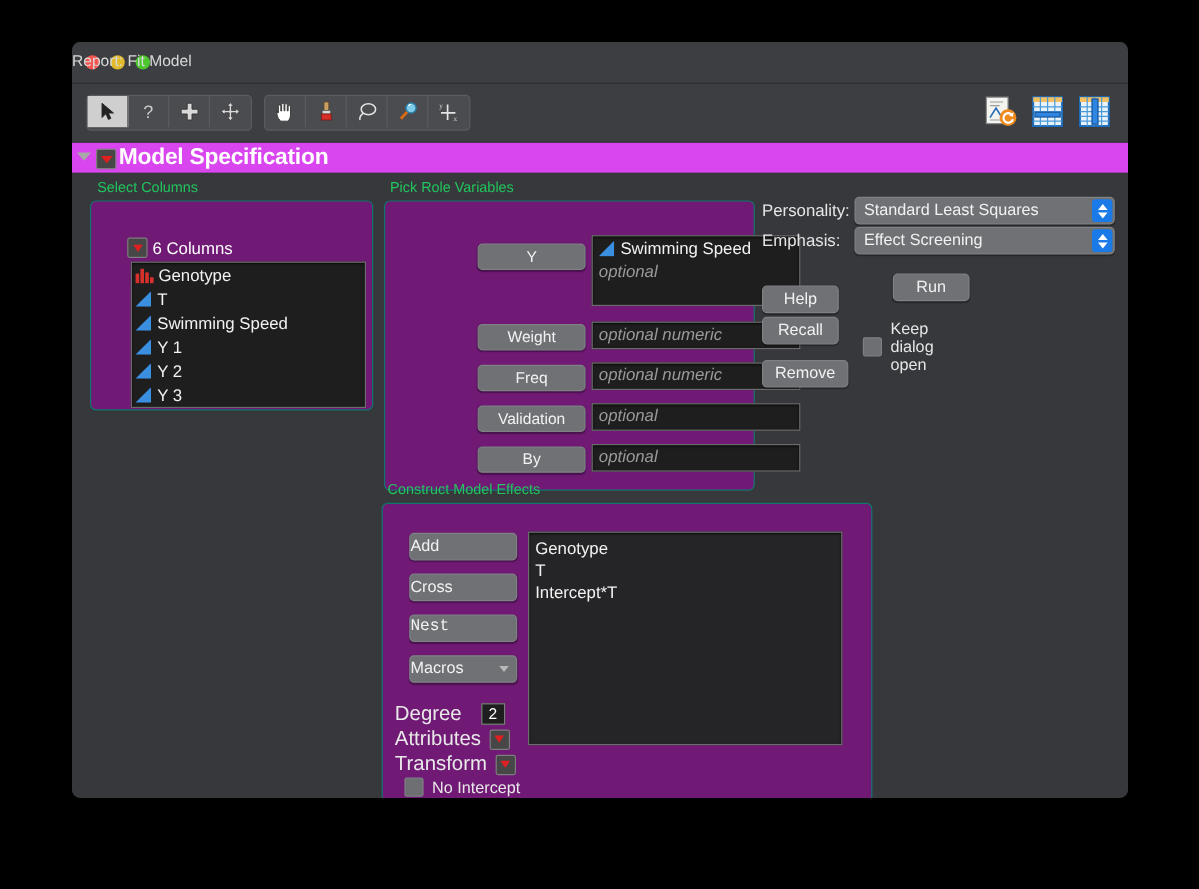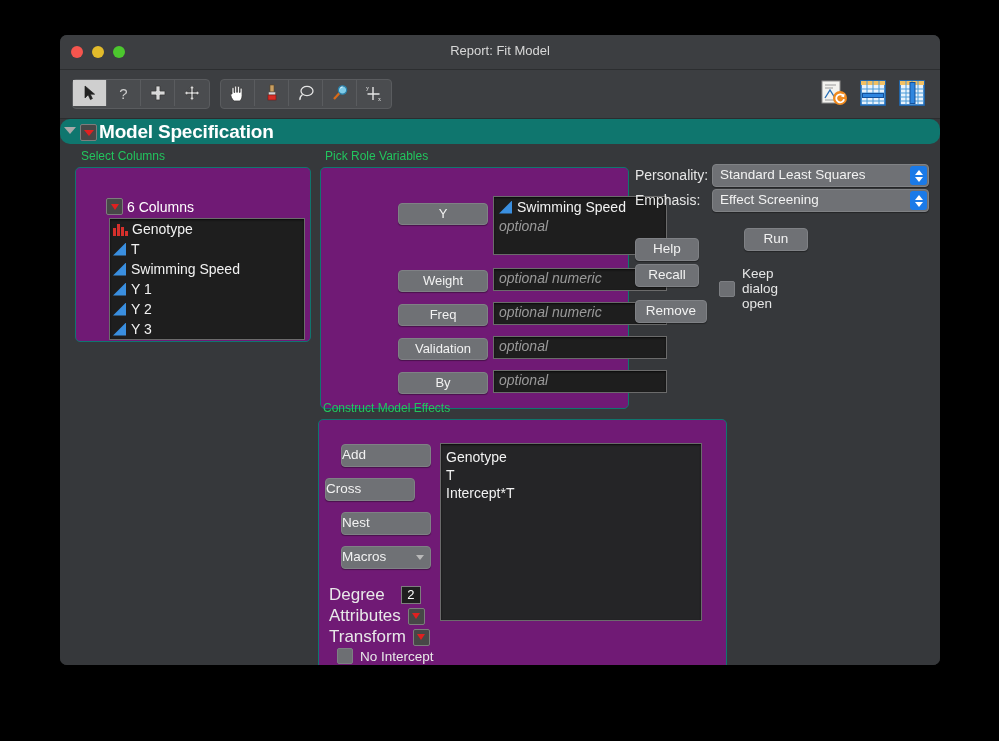--- a/index.html
+++ b/index.html
@@ -37,21 +37,21 @@
     top: 11px;
     width: 12px; height: 12px;
     border-radius: 50%;
   }
   .traffic.close   { left: 11px;  background: #f5554e; }
   .traffic.min     { left: 32px;  background: #e2bb2b; }
   .traffic.max     { left: 53px;  background: #4cc72e; }
   #title-text {
     position: absolute;
     left: 0; right: 0; top: 8px;
-    text-align: center;
+    text-align: left;
     color: #d8d8d8;
     font-size: 13px;
   }
 
   
   #toolbar {
     position: relative;
     height: 48px;
     background: #3c3e41;
     border-bottom: 1px solid #2b2d2f;
@@ -86,23 +86,22 @@
     top: 6px;
     display: flex;
     gap: 7px;
   }
   .rt-btn { width: 32px; height: 34px; display:flex; align-items:center; justify-content:center;}
 
   
   #outline-bar {
     position: relative;
     height: 25px;
-    background: #0f766e;
+    background: #d946ef;
     margin: 0;
-    border-radius: 10px;
   }
   #outline-disclosure {
     position: absolute;
     left: 4px; top: 8px;
     width: 0; height: 0;
     border-left: 6px solid transparent;
     border-right: 6px solid transparent;
     border-top: 7px solid #a9a9a9;
   }
   #outline-redtri {
@@ -327,22 +326,22 @@
     background: #6f7175;
     border: 1px solid #7f8185;
     border-radius: 4px;
     color: #f2f2f2;
     font-size: 13.5px;
     text-align: left;
     line-height: 20px;
     box-shadow: 0 1px 1px rgba(0,0,0,0.35);
   }
   #eb-add   { left: 22px; top: 24px; }
-  #eb-cross { left: 6px; top: 58px; }
-  #eb-nest  { left: 22px; top: 92px; }
+  #eb-cross { left: 22px; top: 58px; }
+  #eb-nest  { left: 22px; top: 92px; font-family: Liberation Mono, monospace; }
   #eb-macro { left: 22px; top: 126px; }
   #eb-macro .dtri {
     position: absolute; right: 6px; top: 8px;
     width: 0; height: 0;
     border-left: 4px solid transparent;
     border-right: 4px solid transparent;
     border-top: 5px solid #b9b9b9;
   }
 
   #eff-list {

